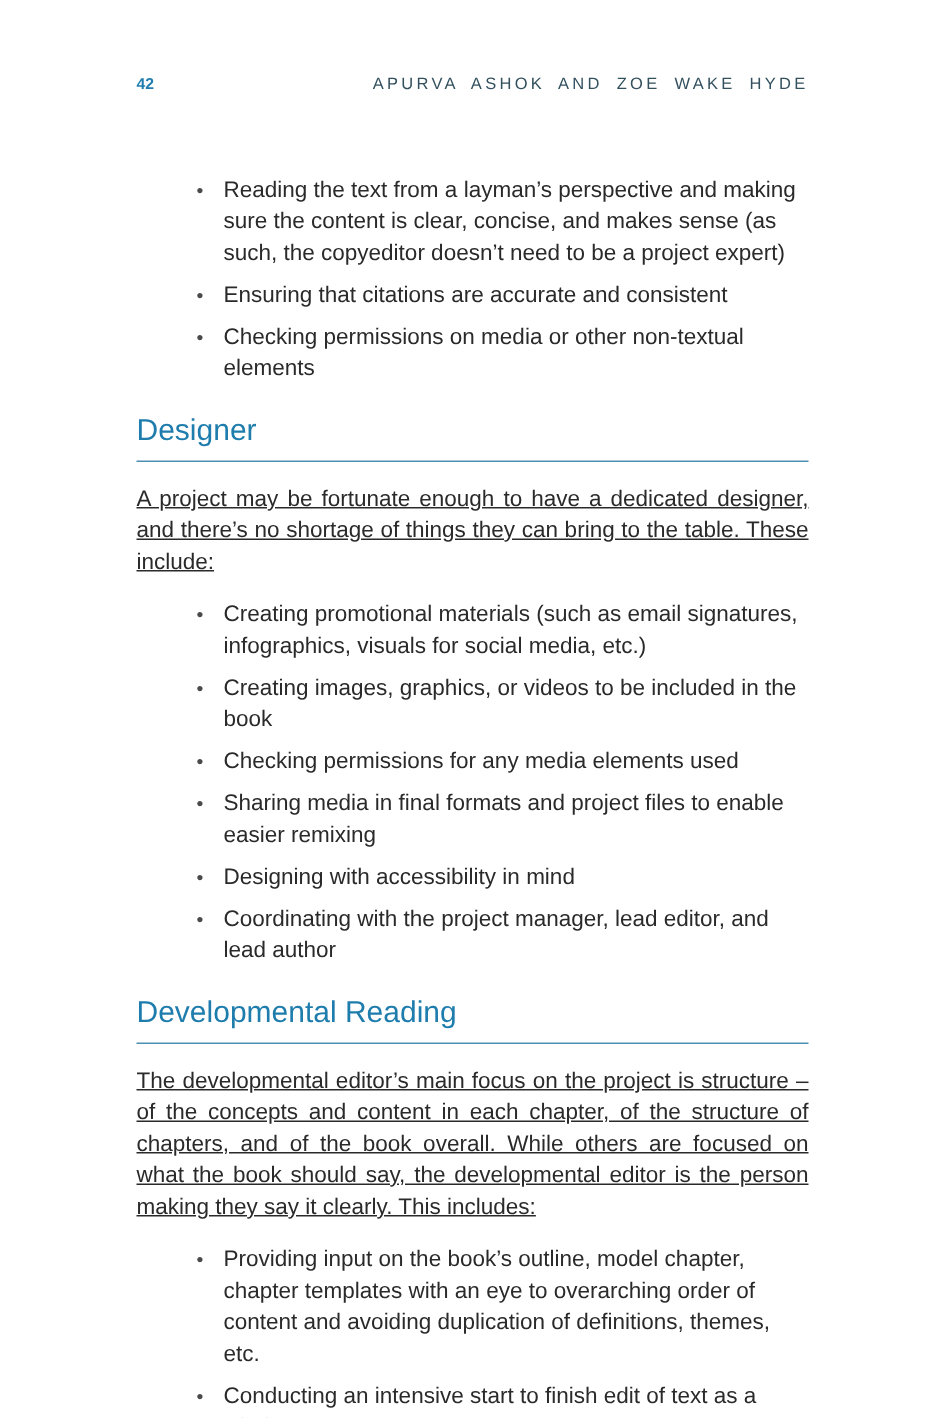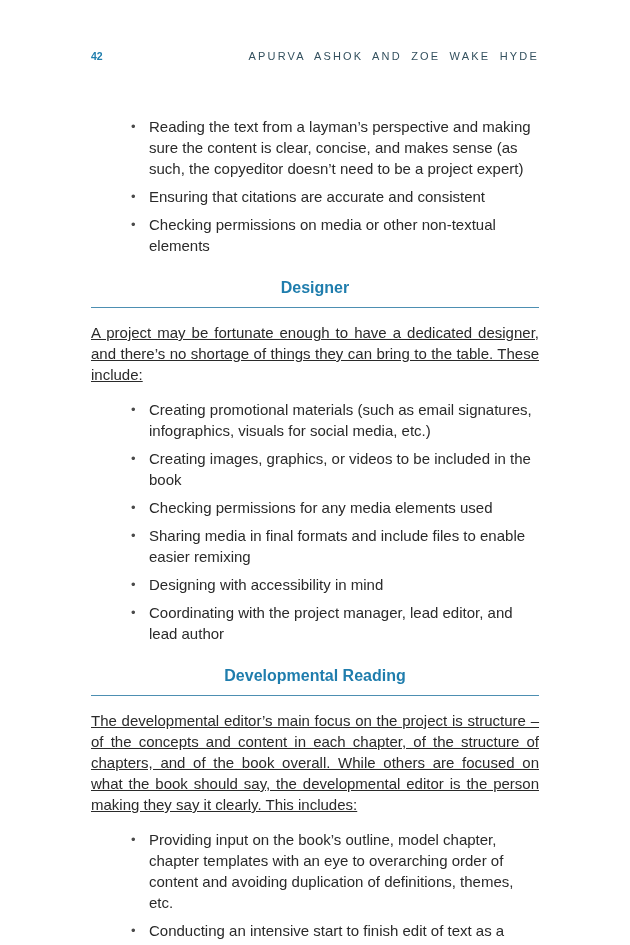--- a/index.html
+++ b/index.html
@@ -63,25 +63,24 @@
     line-height: 21px;
   }
   ul.first-list {
     margin-top: 54px;
   }
   ul.follow-list {
     margin-top: 14px;
   }
   h2.section-heading {
     color: #1f7dad;
-    font-size: 16px;
-    font-weight: 700;
+    font-size: 20px;
+    font-weight: 400;
     margin: 22px 0 0 0;
     line-height: 19px;
-    text-align: center;
   }
   hr.section-rule {
     border: none;
     border-top: 1px solid #4d8fb2;
     margin: 10px 0 0 0;
   }
   p.section-paragraph {
     margin: 14px 0 0 0;
     font-size: 15px;
     line-height: 21px;
@@ -109,21 +108,21 @@
     </ul>
 
     <h2 class="section-heading">Designer</h2>
     <hr class="section-rule">
     <p class="section-paragraph">A project may be fortunate enough to have a dedicated designer, and there’s no shortage of things they can bring to the table. These include:</p>
 
     <ul class="duty-list follow-list">
       <li>Creating promotional materials (such as email signatures, infographics, visuals for social media, etc.)</li>
       <li>Creating images, graphics, or videos to be included in the book</li>
       <li>Checking permissions for any media elements used</li>
-      <li>Sharing media in final formats and include files to enable easier remixing</li>
+      <li>Sharing media in final formats and project files to enable easier remixing</li>
       <li>Designing with accessibility in mind</li>
       <li>Coordinating with the project manager, lead editor, and lead author</li>
     </ul>
 
     <h2 class="section-heading">Developmental Reading</h2>
     <hr class="section-rule">
     <p class="section-paragraph">The developmental editor’s main focus on the project is structure – of the concepts and content in each chapter, of the structure of chapters, and of the book overall. While others are focused on what the book should say, the developmental editor is the person making they say it clearly. This includes:</p>
 
     <ul class="duty-list follow-list">
       <li>Providing input on the book’s outline, model chapter, chapter templates with an eye to overarching order of content and avoiding duplication of definitions, themes, etc.</li>

